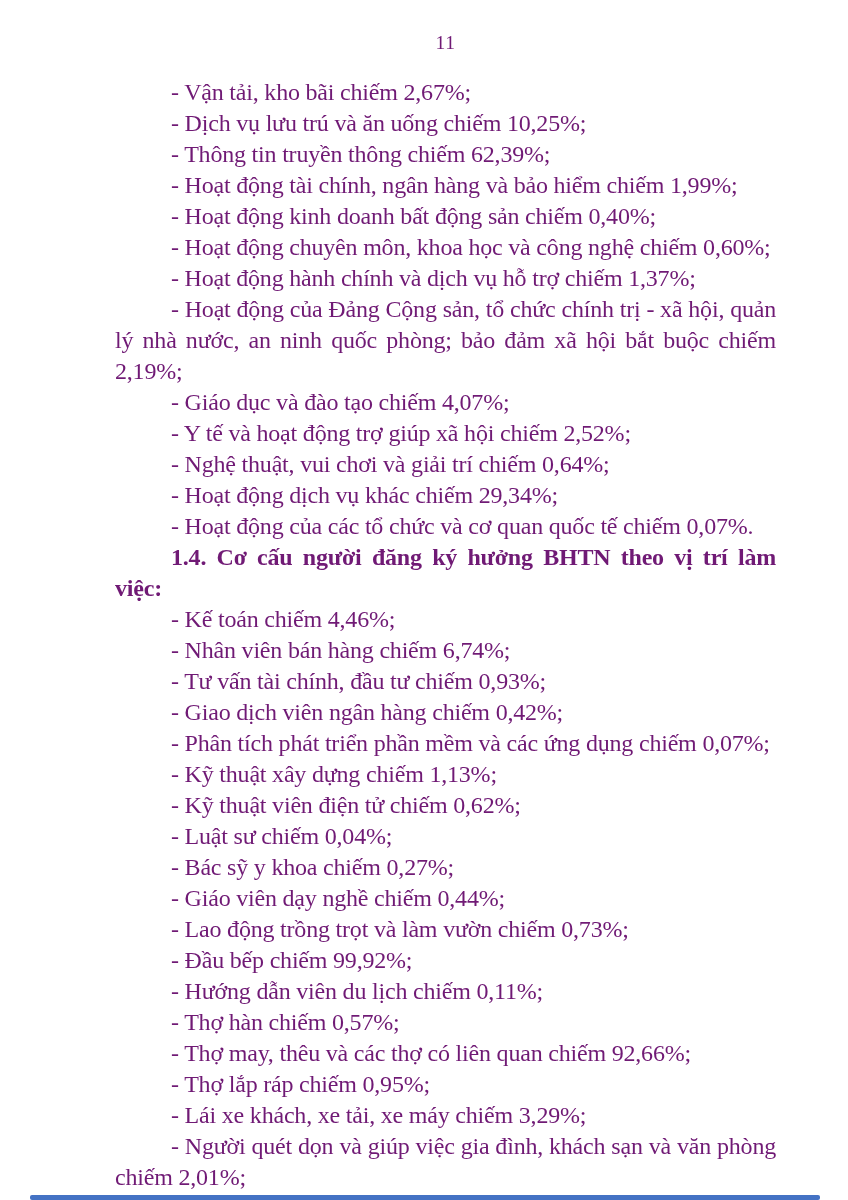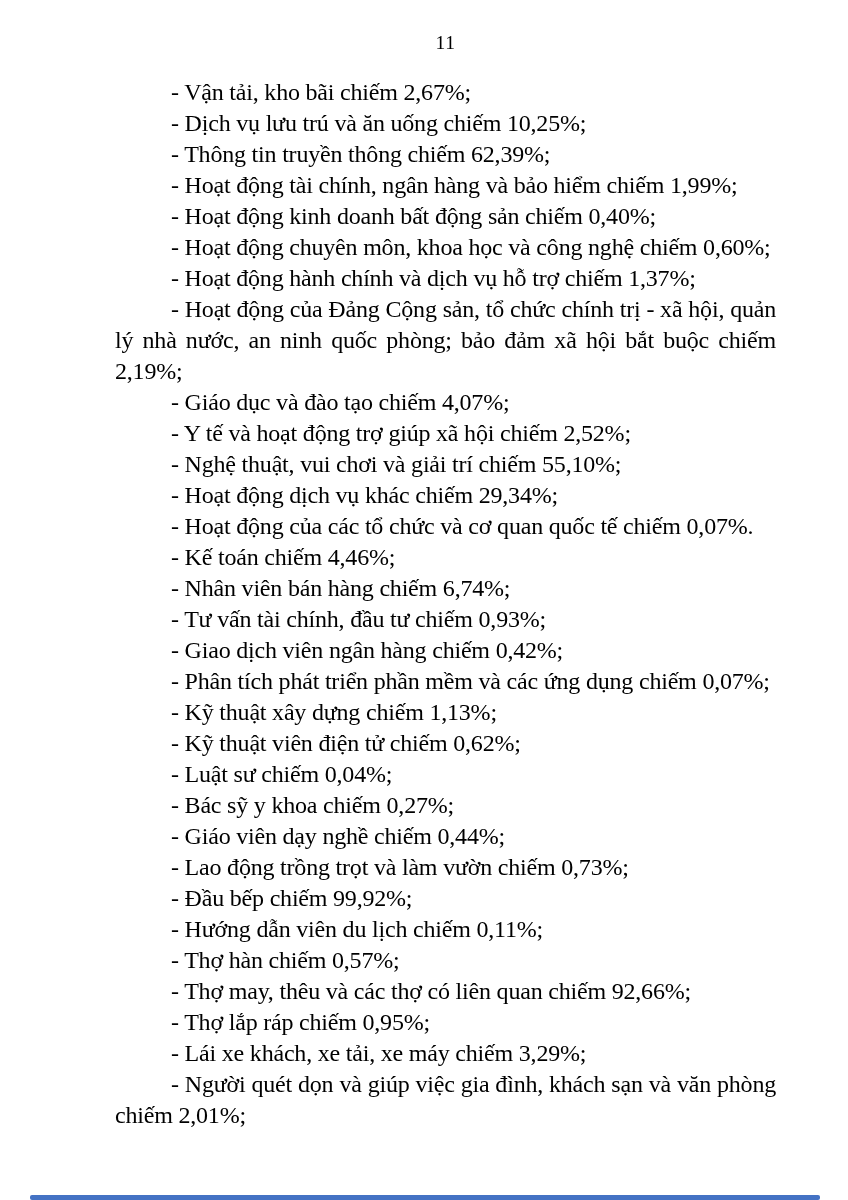--- a/index.html
+++ b/index.html
@@ -7,21 +7,21 @@
     padding: 0;
     background: #ffffff;
   }
   .page {
     position: relative;
     width: 848px;
     height: 1200px;
     background: #ffffff;
     overflow: hidden;
     font-family: "Liberation Serif", "DejaVu Serif", serif;
-    color: #000000;
+    color: #701a75;
   }
   .content {
     padding: 31px 72px 0 115px;
   }
   .page-number {
     text-align: center;
     font-size: 19.5px;
     line-height: 24px;
     margin-bottom: 22px;
     letter-spacing: 0.5px;
@@ -57,25 +57,26 @@
         <p class="para">- Vận tải, kho bãi chiếm 2,67%;</p>
         <p class="para">- Dịch vụ lưu trú và ăn uống chiếm 10,25%;</p>
         <p class="para">- Thông tin truyền thông chiếm 62,39%;</p>
         <p class="para">- Hoạt động tài chính, ngân hàng và bảo hiểm chiếm 1,99%;</p>
         <p class="para">- Hoạt động kinh doanh bất động sản chiếm 0,40%;</p>
         <p class="para">- Hoạt động chuyên môn, khoa học và công nghệ chiếm 0,60%;</p>
         <p class="para">- Hoạt động hành chính và dịch vụ hỗ trợ chiếm 1,37%;</p>
         <p class="para">- Hoạt động của Đảng Cộng sản, tổ chức chính trị - xã hội, quản lý nhà nước, an ninh quốc phòng; bảo đảm xã hội bắt buộc chiếm 2,19%;</p>
         <p class="para">- Giáo dục và đào tạo chiếm 4,07%;</p>
         <p class="para">- Y tế và hoạt động trợ giúp xã hội chiếm 2,52%;</p>
-        <p class="para">- Nghệ thuật, vui chơi và giải trí chiếm 55,10%;</p>
+        <p class="para">- Nghệ thuật, vui chơi và giải trí chiếm 0,64%;</p>
         <p class="para">- Hoạt động dịch vụ khác chiếm 29,34%;</p>
         <p class="para">- Hoạt động của các tổ chức và cơ quan quốc tế chiếm 0,07%.</p>
       </div>
 
+    <p class="para heading">1.4. Cơ cấu người đăng ký hưởng BHTN theo vị trí làm việc:</p>
 
     <div>
         <p class="para">- Kế toán chiếm 4,46%;</p>
         <p class="para">- Nhân viên bán hàng chiếm 6,74%;</p>
         <p class="para">- Tư vấn tài chính, đầu tư chiếm 0,93%;</p>
         <p class="para">- Giao dịch viên ngân hàng chiếm 0,42%;</p>
         <p class="para">- Phân tích phát triển phần mềm và các ứng dụng chiếm 0,07%;</p>
         <p class="para">- Kỹ thuật xây dựng chiếm 1,13%;</p>
         <p class="para">- Kỹ thuật viên điện tử chiếm 0,62%;</p>
         <p class="para">- Luật sư chiếm 0,04%;</p>

